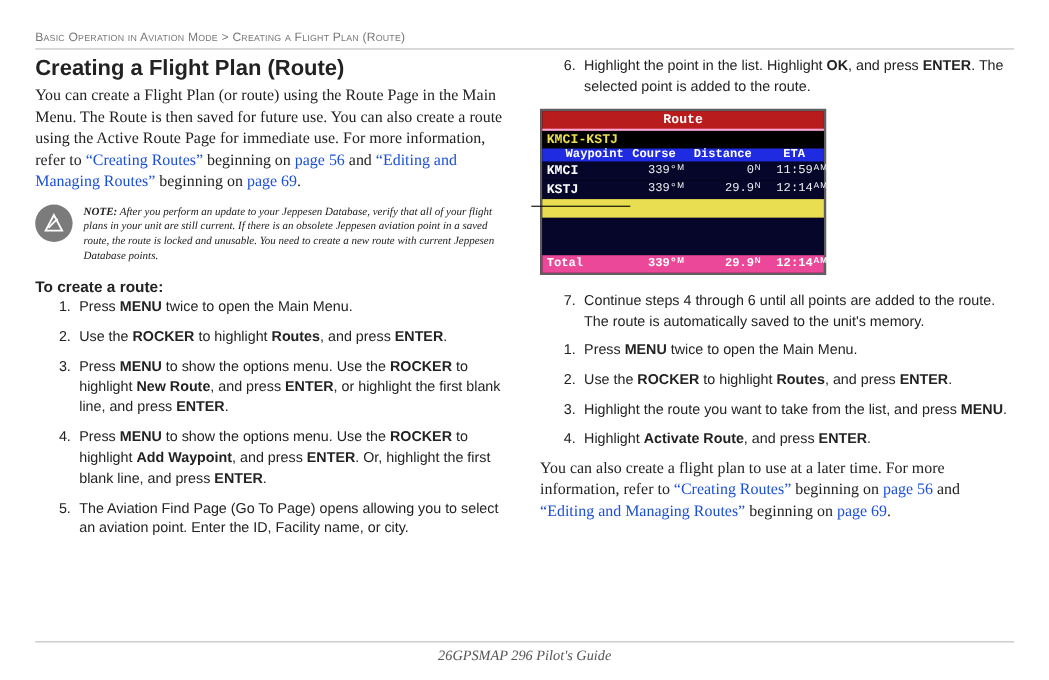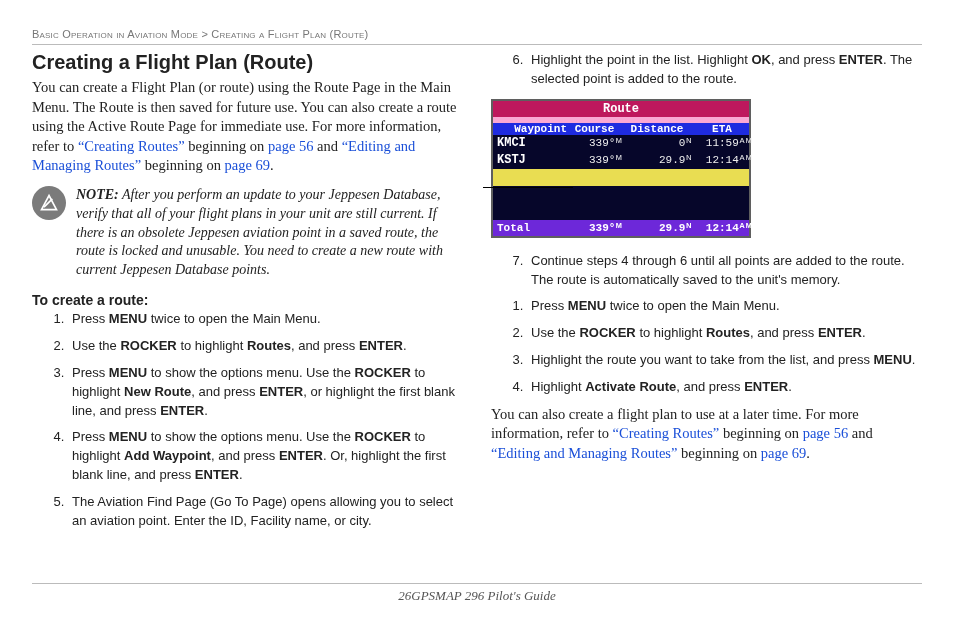--- a/index.html
+++ b/index.html
@@ -50,21 +50,21 @@
   }
   .note-icon {
     width: 34px; height: 34px; flex: 0 0 34px;
     border-radius: 50%;
     background: #7b7b7b;
     display: flex; align-items: center; justify-content: center;
   }
   .note-text {
     font-family: "Times New Roman", Times, serif;
     font-style: italic;
-    font-size: 14px;
+    font-size: 10px;
     line-height: 1.35;
   }
   .subhead {
     font-family: Liberation Sans, sans-serif;
     font-weight: bold;
     font-size: 14px;
     margin: 8px 0 2px 0;
   }
   ol.steps {
     font-family: Arial, Helvetica, sans-serif;
@@ -94,26 +94,26 @@
   .device {
     width: 260px;
     background: #000;
     border: 2px solid #5f5f5f;
     font-family: "Courier New", monospace;
     font-size: 12px;
     color: #eee;
     position: relative;
   }
   .dev-title {
-    background: #be185d;
+    background: #b91c1c;
     color: #fff;
     text-align: center;
     font-weight: bold;
     padding: 1px 0;
-    border-bottom: 6px solid #f9a8d4;
+    border-bottom: 2px solid #f9a8d4;
   }
   .dev-sub {
     background: #000;
     color: #e9dd52;
     text-align: left;
     font-weight: bold;
     padding: 1px 4px;
   }
   .dev-head, .dev-row, .dev-total {
     display: grid;
@@ -129,21 +129,21 @@
     text-align: center;
   }
   .dev-head > span:first-child { text-align: right; }
   .dev-row { height: 17px; background:#06062a; color:#eee; }
   .dev-row .wp { color:#fff; font-weight:bold; text-align:left; }
   .dev-row .num { text-align:right; color:#eee; font-size:11px; white-space:nowrap; }
   .dev-row.hl { background:#e9dd52; }
   .dev-row.hl .wp, .dev-row.hl .num { color:#06062a; }
   .dev-blank { height: 34px; background:#06062a; }
   .dev-total {
-    background:#6d28d9; color:#fff; font-weight:bold; font-size:11px;
+    background:#ec4899; color:#fff; font-weight:bold; font-size:11px;
     padding-top:2px; padding-bottom:2px;
   }
   .dev-total > span:first-child { text-align:left; }
   .dev-total .num { text-align:right; white-space:nowrap; }
   .pointer-line {
     position:absolute;
     left:-10px; top:86px;
     width: 90px; height:1px; background:#000;
   }
 
@@ -199,20 +199,21 @@
 
   <div class="col">
     <ol class="steps" start="6">
       <li><span>Highlight the point in the list. Highlight </span><span class="b">OK</span><span>, and press </span><span class="b">ENTER</span><span>. The selected point is added to the route.</span></li>
     </ol>
 
     <div class="device-wrap">
       <div class="device">
         <div class="pointer-line"></div>
         <div class="dev-title">Route</div>
+        <div class="dev-sub">KMCI-KSTJ</div>
         <div class="dev-head">
           <span>Waypoint</span>
           <span>Course</span>
           <span>Distance</span>
           <span>ETA</span>
         </div>
         <div class="dev-row">
           <span class="wp">KMCI</span>
           <span class="num">339°ᴹ</span>
           <span class="num">0ᴺ</span>

